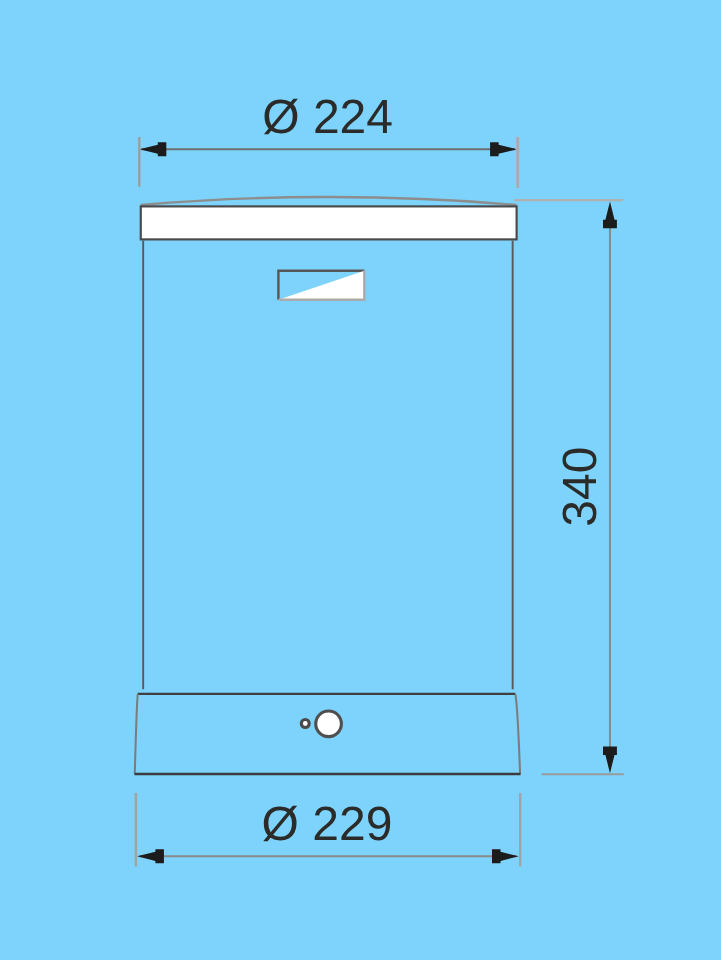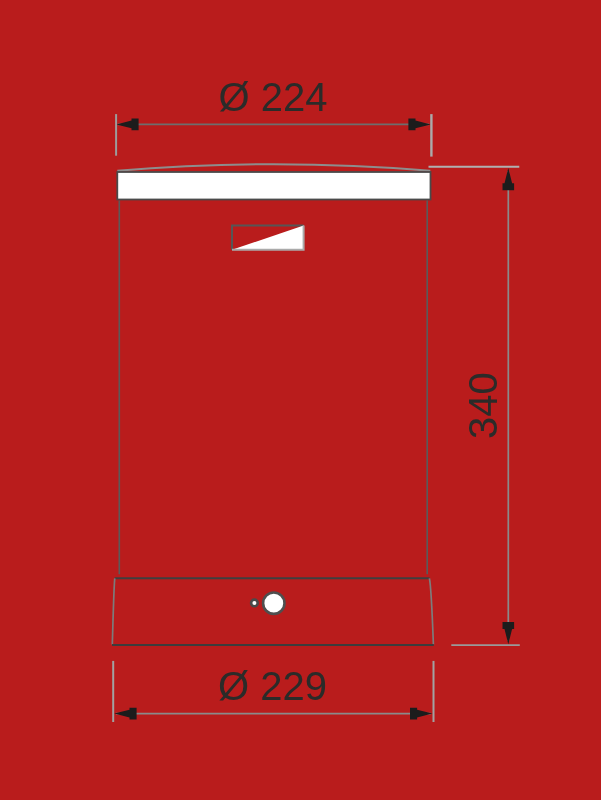--- a/index.html
+++ b/index.html
@@ -1,16 +1,16 @@
 <!DOCTYPE html>
 <html><head>
 <meta charset="utf-8">
 <style>
   html,body{margin:0;padding:0;background:#ffffff;}
-  .page{width:601px;height:800px;position:relative;background:#b91c1c;overflow:hidden;}
+  .page{width:601px;height:800px;position:relative;background:#7dd3fc;overflow:hidden;}
   svg{position:absolute;top:0;left:0;}
   text{font-family:"Liberation Sans", sans-serif;fill:#2b2b29;}
 </style>
 </head>
 <body>
 <div class="page">
 <svg width="601" height="800" viewBox="0 0 601 800" style="filter:blur(0.32px)">
   <defs></defs>
 
   <text x="273" y="111" font-size="40" text-anchor="middle">Ø 224</text>

